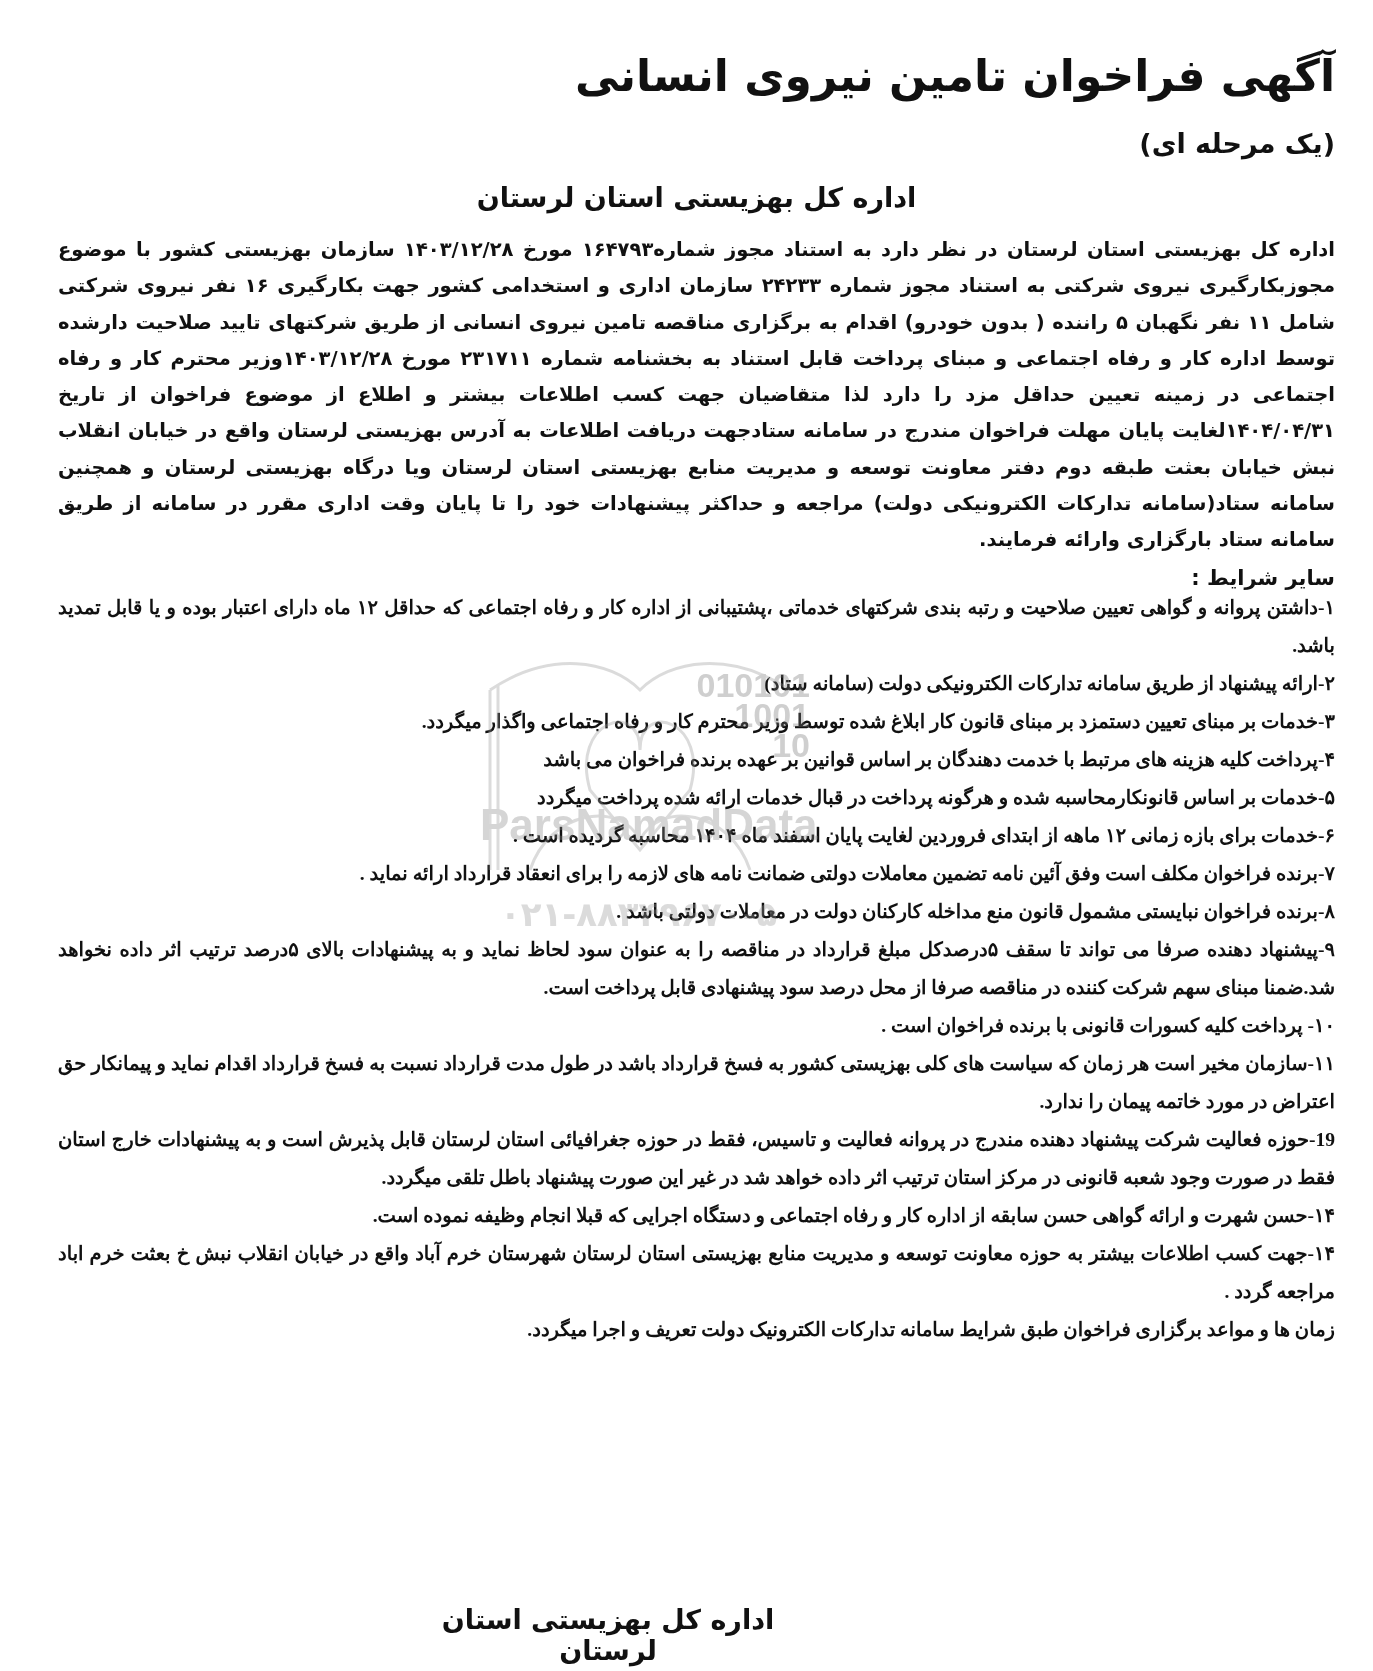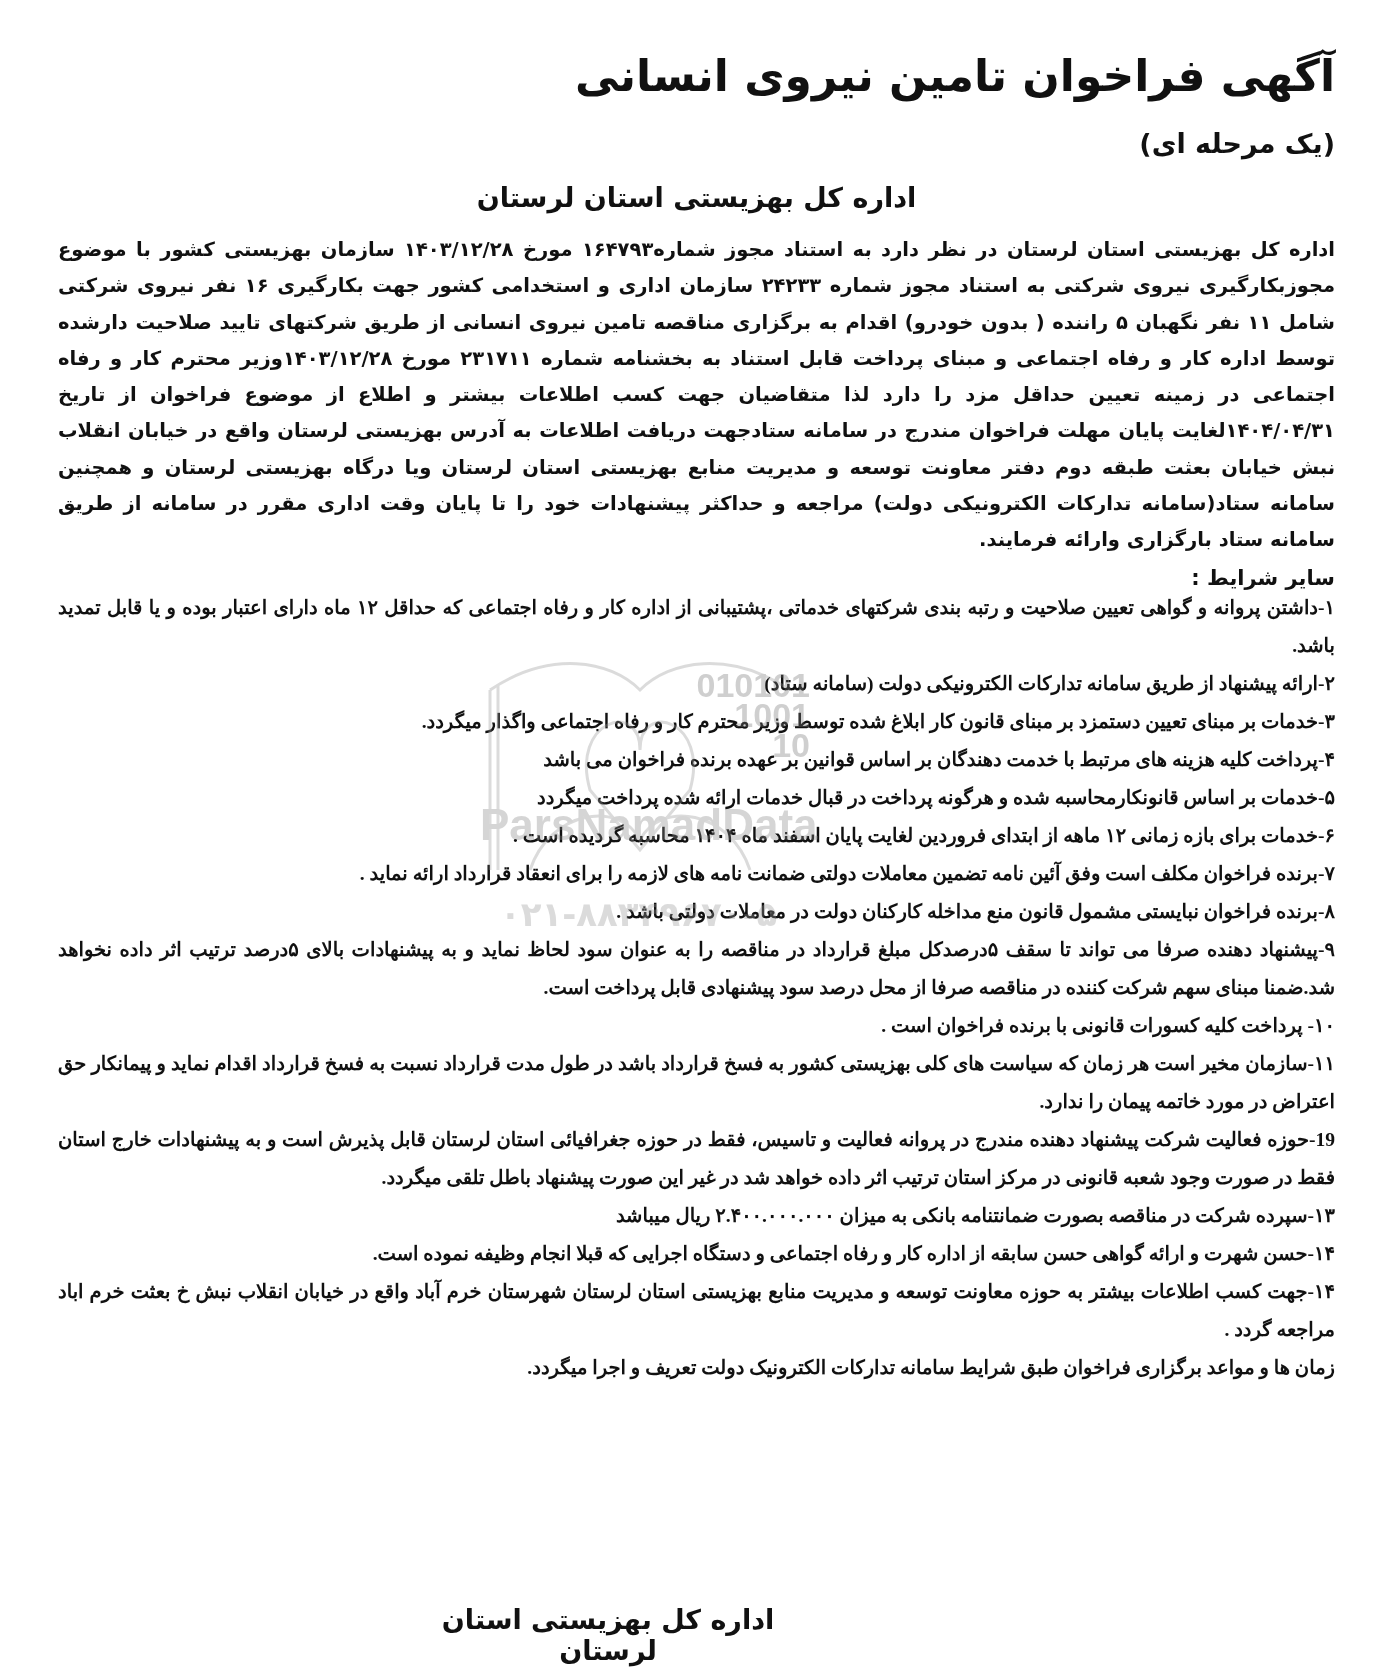--- a/index.html
+++ b/index.html
@@ -157,21 +157,20 @@
     <p class="cond">۳-خدمات بر مبنای تعیین دستمزد بر مبنای قانون کار ابلاغ شده توسط وزیر محترم کار و رفاه اجتماعی واگذار میگردد.</p>
     <p class="cond">۴-پرداخت کلیه هزینه های مرتبط با خدمت دهندگان بر اساس قوانین بر عهده برنده فراخوان می باشد</p>
     <p class="cond">۵-خدمات بر اساس قانونکارمحاسبه شده و هرگونه پرداخت در قبال خدمات ارائه شده پرداخت میگردد</p>
     <p class="cond">۶-خدمات برای بازه زمانی ۱۲ ماهه از ابتدای فروردین لغایت پایان اسفند ماه ۱۴۰۴ محاسبه گردیده است .</p>
     <p class="cond">۷-برنده فراخوان مکلف است وفق آئین نامه تضمین معاملات دولتی ضمانت نامه های لازمه را برای انعقاد قرارداد ارائه نماید .</p>
     <p class="cond">۸-برنده فراخوان نبایستی مشمول قانون منع مداخله کارکنان دولت در معاملات دولتی باشد .</p>
     <p class="cond">۹-پیشنهاد دهنده صرفا می تواند تا سقف ۵درصدکل مبلغ قرارداد در مناقصه را به عنوان سود لحاظ نماید و به پیشنهادات بالای ۵درصد ترتیب اثر داده نخواهد شد.ضمنا مبنای سهم شرکت کننده در مناقصه صرفا از محل درصد سود پیشنهادی قابل پرداخت است.</p>
     <p class="cond">۱۰- پرداخت کلیه کسورات قانونی با برنده فراخوان است .</p>
     <p class="cond">۱۱-سازمان مخیر است هر زمان که سیاست های کلی بهزیستی کشور به فسخ قرارداد باشد در طول مدت قرارداد نسبت به فسخ قرارداد اقدام نماید و پیمانکار حق اعتراض در مورد خاتمه پیمان را ندارد.</p>
     <p class="cond">19-حوزه فعالیت شرکت پیشنهاد دهنده مندرج در پروانه فعالیت و تاسیس، فقط در حوزه جغرافیائی استان لرستان قابل پذیرش است و به پیشنهادات خارج استان فقط در صورت وجود شعبه قانونی در مرکز استان ترتیب اثر داده خواهد شد در غیر این صورت پیشنهاد باطل تلقی میگردد.</p>
-    <p class="cond">۱۳-سپرده شرکت در مناقصه بصورت ضمانتنامه بانکی به میزان ۲.۴۰۰.۰۰۰.۰۰۰ ریال میباشد</p>
     <p class="cond">۱۴-حسن شهرت و ارائه گواهی حسن سابقه از اداره کار و رفاه اجتماعی و دستگاه اجرایی که قبلا انجام وظیفه نموده است.</p>
     <p class="cond">۱۴-جهت کسب اطلاعات بیشتر به حوزه معاونت توسعه و مدیریت منابع بهزیستی استان لرستان شهرستان خرم آباد واقع در خیابان انقلاب نبش خ بعثت خرم اباد مراجعه گردد .</p>
     <p class="closing">زمان ها و مواعد برگزاری فراخوان طبق شرایط سامانه تدارکات الکترونیک دولت تعریف و اجرا میگردد.</p>
   </div>
 
   <div class="footer-org">اداره کل بهزیستی استان لرستان</div>
 </div>
 
 <div class="watermark">
   <svg class="wm-shape" width="340" height="330" viewBox="0 0 340 330">

